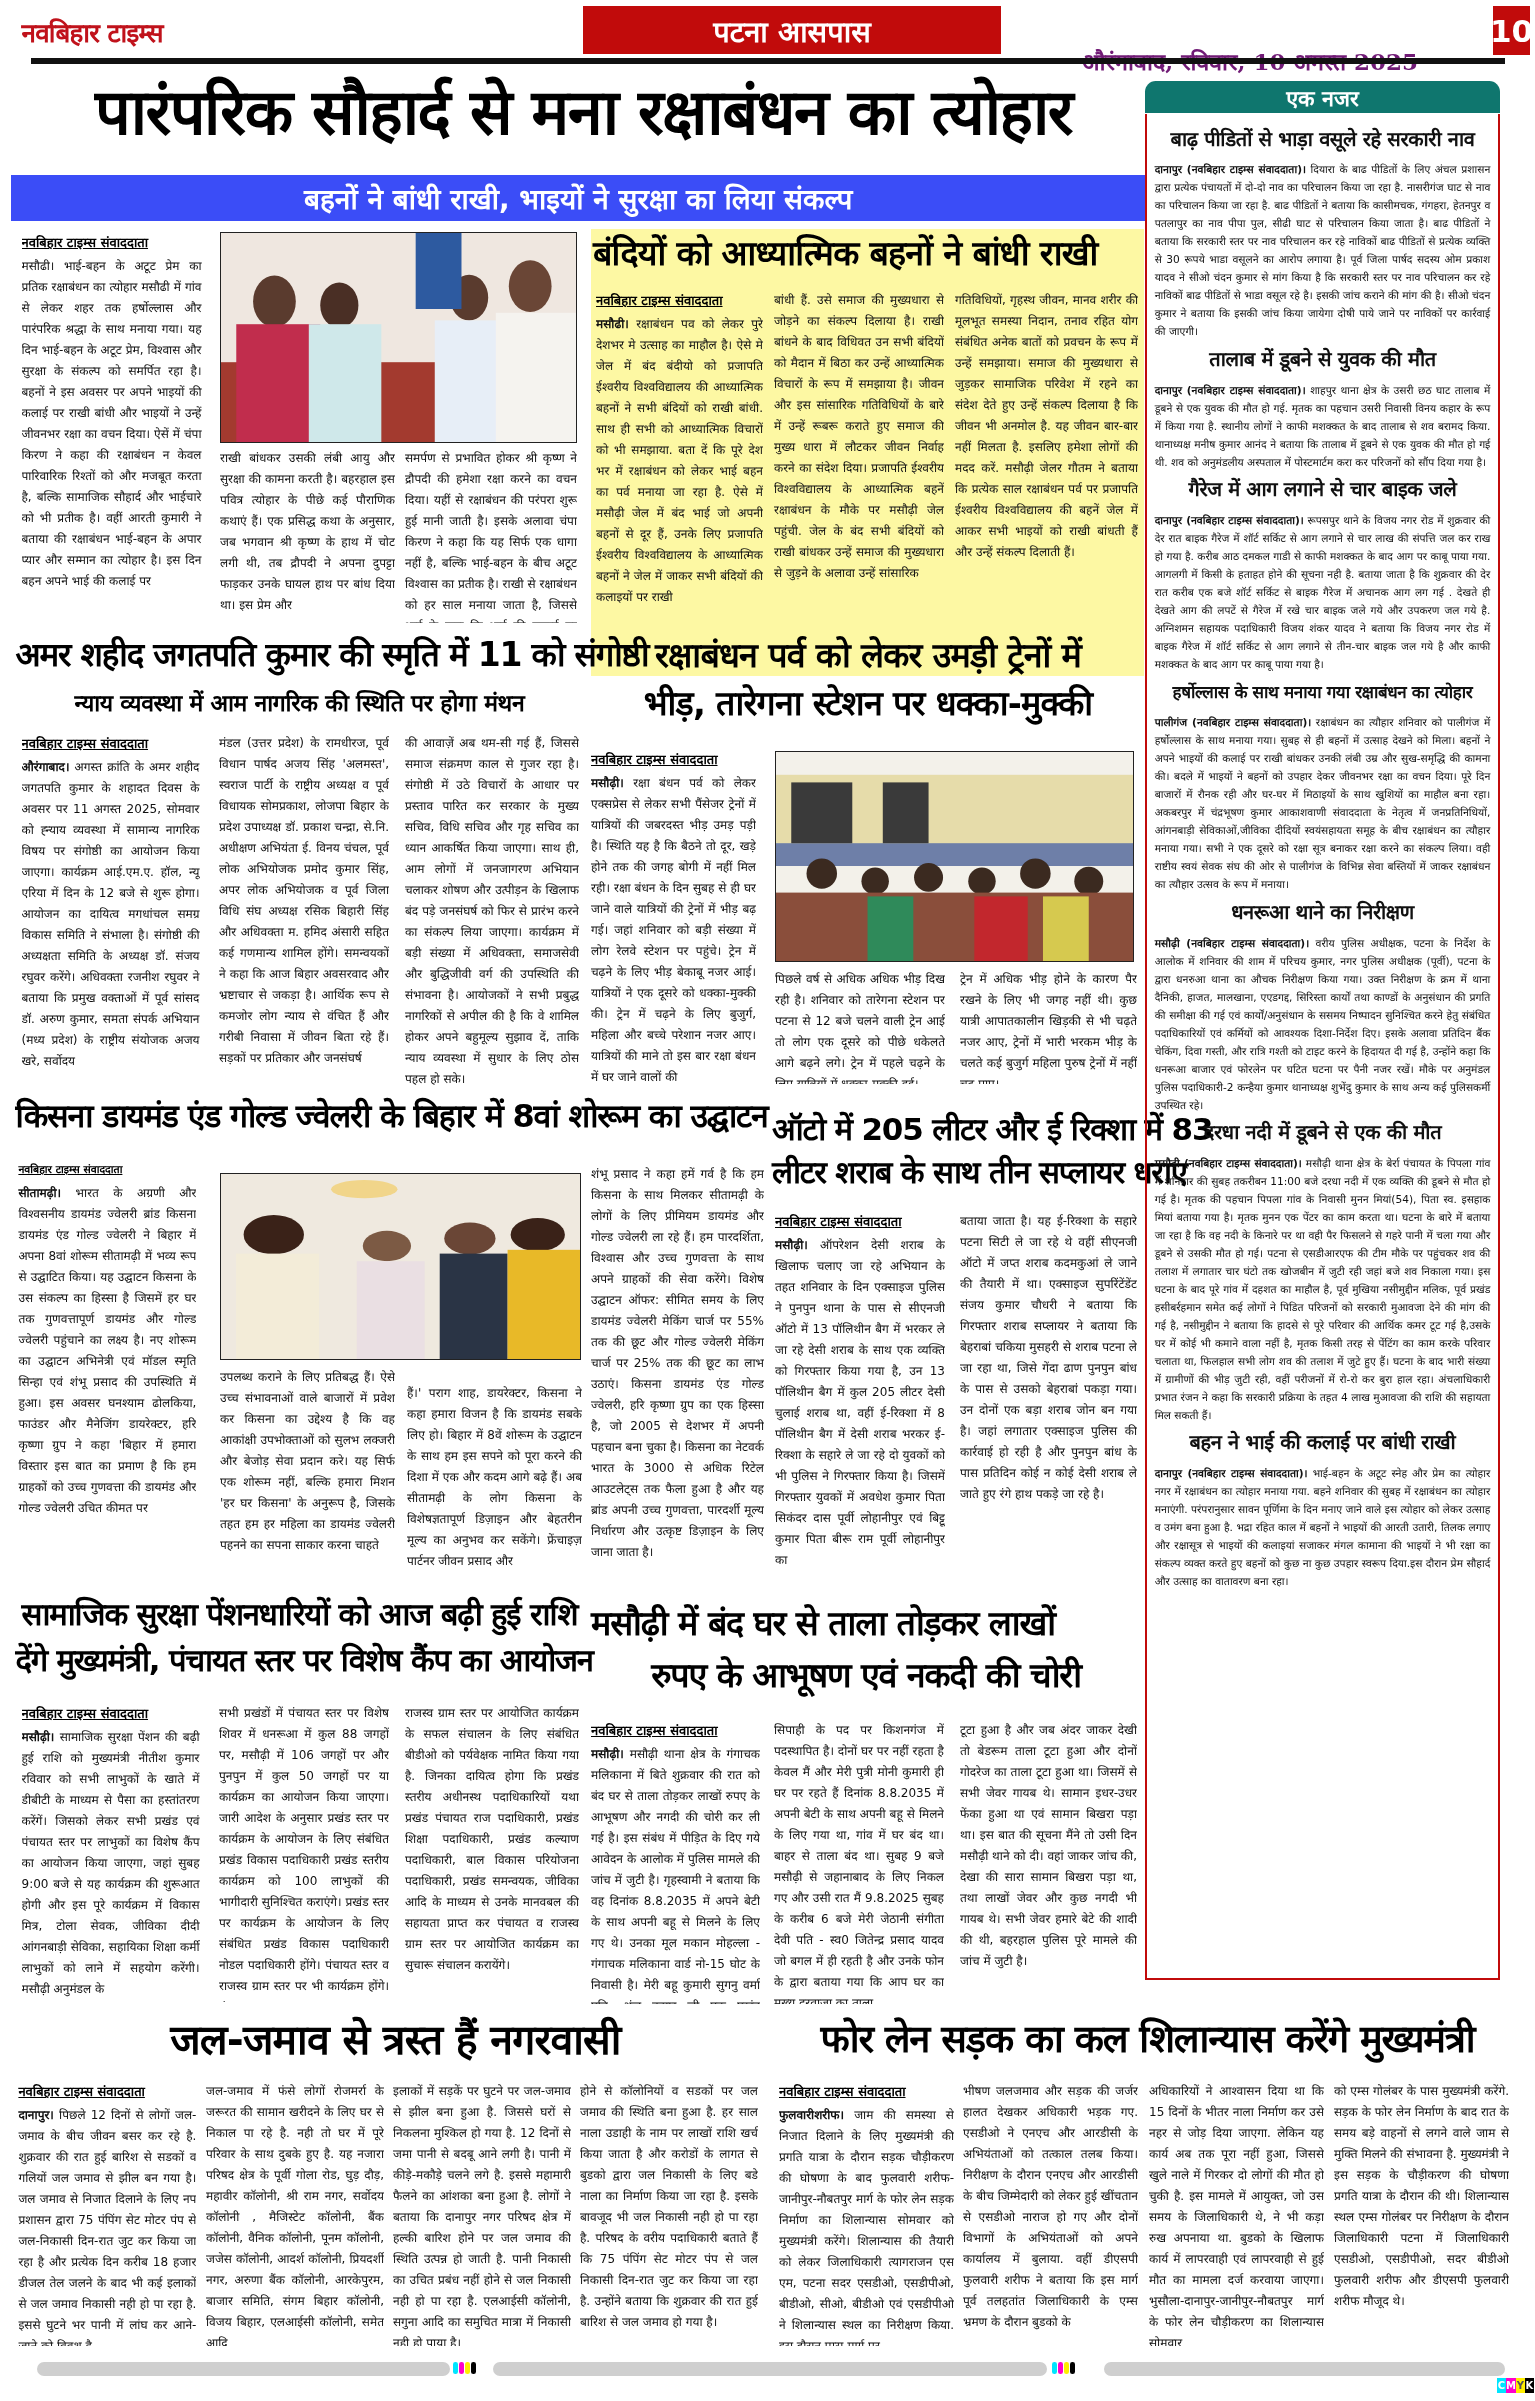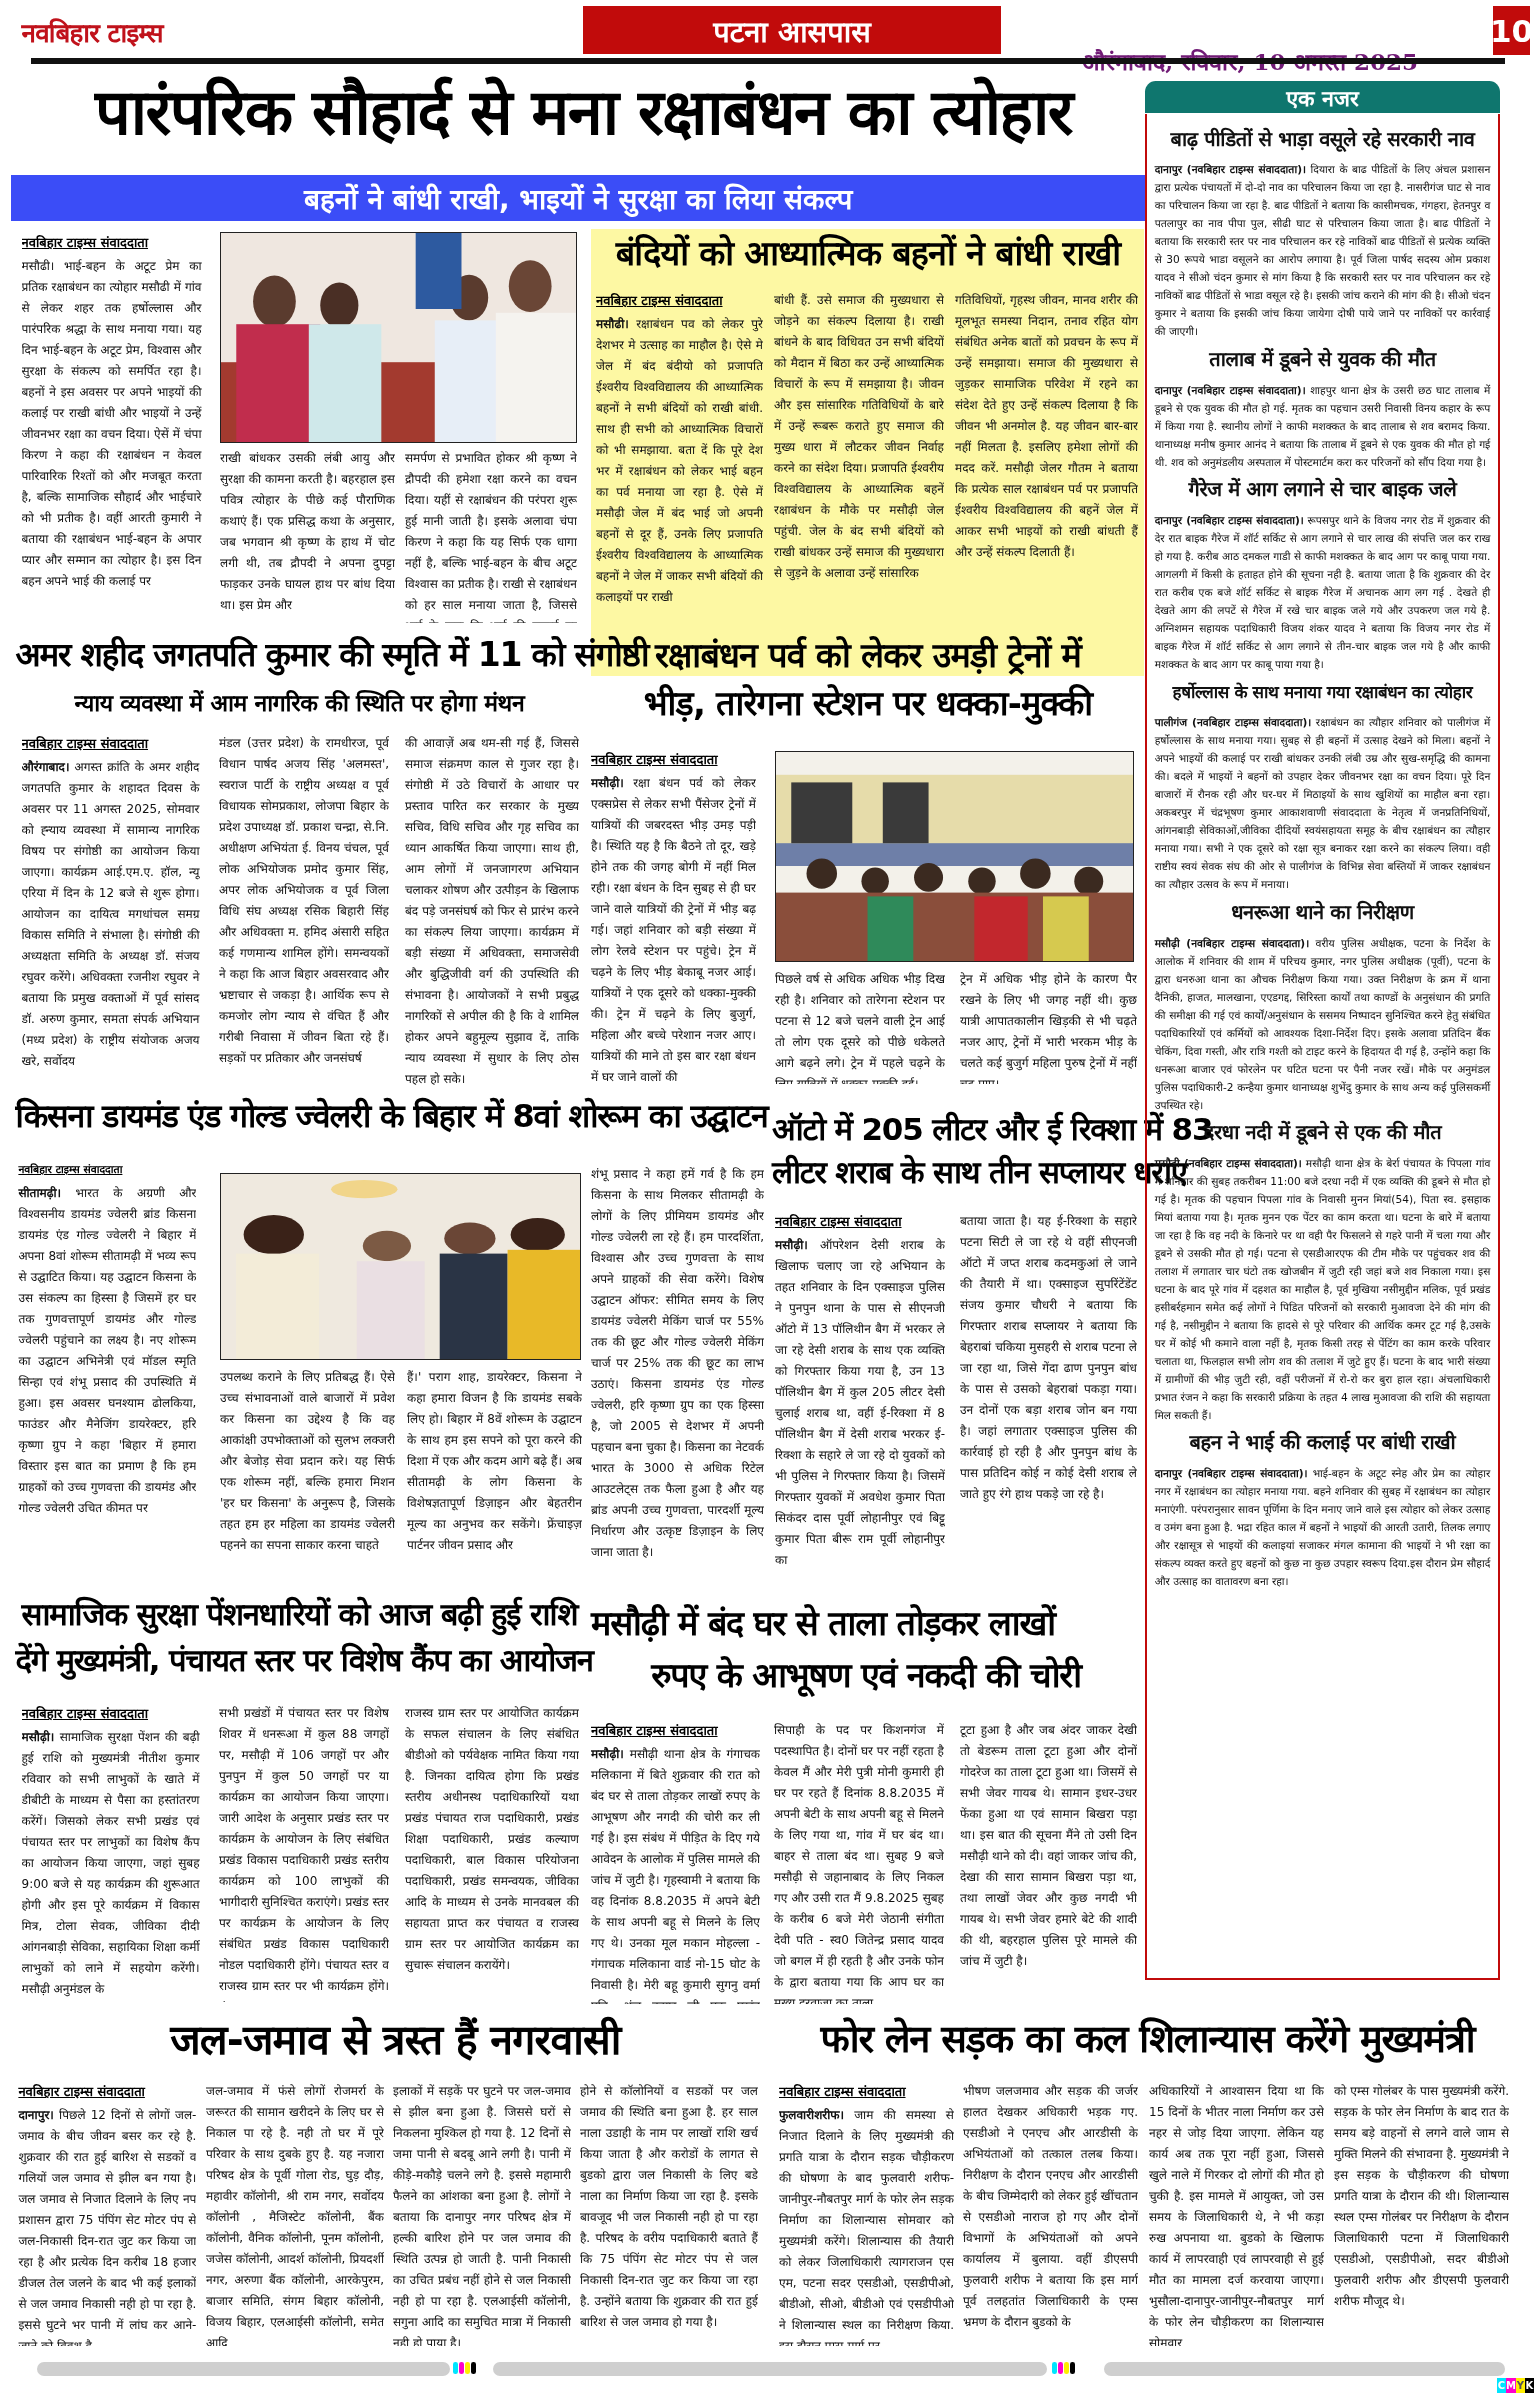--- a/index.html
+++ b/index.html
@@ -74,21 +74,21 @@
   </svg>
 </div>
 <div class="col" style="left:220px; top:448px; width:175px; height:175px;" data-name="lead-column-2">
   <span data-name="lead-text-2">राखी बांधकर उसकी लंबी आयु और सुरक्षा की कामना करती है। बहरहाल इस पवित्र त्योहार के पीछे कई पौराणिक कथाएं हैं। एक प्रसिद्ध कथा के अनुसार, जब भगवान श्री कृष्ण के हाथ में चोट लगी थी, तब द्रौपदी ने अपना दुपट्टा फाड़कर उनके घायल हाथ पर बांध दिया था। इस प्रेम और</span>
 </div>
 <div class="col" style="left:405px; top:448px; width:172px; height:175px;" data-name="lead-column-3">
   <span data-name="lead-text-3">समर्पण से प्रभावित होकर श्री कृष्ण ने द्रौपदी की हमेशा रक्षा करने का वचन दिया। यहीं से रक्षाबंधन की परंपरा शुरू हुई मानी जाती है। इसके अलावा चंपा किरण ने कहा कि यह सिर्फ एक धागा नहीं है, बल्कि भाई-बहन के बीच अटूट विश्वास का प्रतीक है। राखी से रक्षाबंधन को हर साल मनाया जाता है, जिससे भाई के कहा कि भाई की कलाई पर बंधी राखी मजबूत बनाती है, बल्कि बहन का अपने भाई के लिए, निस्वार्थ प्रेम, विश्वास और</span>
 </div>
 
 <div class="abs yellow" data-name="jail-rakhi-box"></div>
-<div class="abs hl" style="left:593px; top:235px; width:550px; font-size:34px; text-align:center; letter-spacing:-0.8px;" data-name="jail-rakhi-headline">बंदियों को आध्यात्मिक बहनों ने बांधी राखी</div>
+<div class="abs hl" style="left:593px; top:235px; width:550px; font-size:34px; text-align:left; letter-spacing:-0.8px;" data-name="jail-rakhi-headline">बंदियों को आध्यात्मिक बहनों ने बांधी राखी</div>
 <div class="col" style="left:596px; top:290px; width:167px; height:380px;" data-name="jail-rakhi-column-1">
   <span class="byline" data-name="byline">नवबिहार टाइम्स संवाददाता</span>
   <b data-name="dateline-place">मसौढी।</b><span data-name="jail-rakhi-text-1"> रक्षाबंधन पव को लेकर पुरे देशभर मे उत्साह का माहौल है। ऐसे मे जेल में बंद बंदीयो को प्रजापति ईश्वरीय विश्वविद्यालय की आध्यात्मिक बहनों ने सभी बंदियों को राखी बांधी. साथ ही सभी को आध्यात्मिक विचारों को भी समझाया. बता दें कि पूरे देश भर में रक्षाबंधन को लेकर भाई बहन का पर्व मनाया जा रहा है. ऐसे में मसौढ़ी जेल में बंद भाई जो अपनी बहनों से दूर हैं, उनके लिए प्रजापति ईश्वरीय विश्वविद्यालय के आध्यात्मिक बहनों ने जेल में जाकर सभी बंदियों की कलाइयों पर राखी</span>
 </div>
 <div class="col" style="left:774px; top:290px; width:170px; height:380px;" data-name="jail-rakhi-column-2">
   <span data-name="jail-rakhi-text-2">बांधी हैं. उसे समाज की मुख्यधारा से जोड़ने का संकल्प दिलाया है। राखी बांधने के बाद विधिवत उन सभी बंदियों को मैदान में बिठा कर उन्हें आध्यात्मिक विचारों के रूप में समझाया है। जीवन और इस सांसारिक गतिविधियों के बारे में उन्हें रूबरू कराते हुए समाज की मुख्य धारा में लौटकर जीवन निर्वाह करने का संदेश दिया। प्रजापति ईश्वरीय विश्वविद्यालय के आध्यात्मिक बहनें रक्षाबंधन के मौके पर मसौढ़ी जेल पहुंची. जेल के बंद सभी बंदियों को राखी बांधकर उन्हें समाज की मुख्यधारा से जुड़ने के अलावा उन्हें सांसारिक</span>
 </div>
 <div class="col" style="left:955px; top:290px; width:183px; height:380px;" data-name="jail-rakhi-column-3">
   <span data-name="jail-rakhi-text-3">गतिविधियों, गृहस्थ जीवन, मानव शरीर की मूलभूत समस्या निदान, तनाव रहित योग संबंधित अनेक बातों को प्रवचन के रूप में उन्हें समझाया। समाज की मुख्यधारा से जुड़कर सामाजिक परिवेश में रहने का संदेश देते हुए उन्हें संकल्प दिलाया है कि जीवन भी अनमोल है. यह जीवन बार-बार नहीं मिलता है. इसलिए हमेशा लोगों की मदद करें. मसौढ़ी जेलर गौतम ने बताया कि प्रत्येक साल रक्षाबंधन पर्व पर प्रजापति ईश्वरीय विश्वविद्यालय की बहनें जेल में आकर सभी भाइयों को राखी बांधती हैं और उन्हें संकल्प दिलाती हैं।</span>
 </div>
@@ -167,21 +167,21 @@
   <span data-name="kisna-text-3">हैं।' पराग शाह, डायरेक्टर, किसना ने कहा हमारा विजन है कि डायमंड सबके लिए हो। बिहार में 8वें शोरूम के उद्घाटन के साथ हम इस सपने को पूरा करने की दिशा में एक और कदम आगे बढ़े हैं। अब सीतामढ़ी के लोग किसना के विशेषज्ञतापूर्ण डिज़ाइन और बेहतरीन मूल्य का अनुभव कर सकेंगे। फ्रेंचाइज़ पार्टनर जीवन प्रसाद और</span>
 </div>
 <div class="col" style="left:304px; top:1164px; width:89px; height:422px; font-size:11px; line-height:19px;" data-name="kisna-column-4">
   <span data-name="kisna-text-4">शंभू प्रसाद ने कहा हमें गर्व है कि हम किसना के साथ मिलकर सीतामढ़ी के लोगों के लिए प्रीमियम डायमंड और गोल्ड ज्वेलरी ला रहे हैं। हम पारदर्शिता, विश्वास और उच्च गुणवत्ता के साथ अपने ग्राहकों की सेवा करेंगे। विशेष उद्घाटन ऑफर: सीमित समय के लिए डायमंड ज्वेलरी मेकिंग चार्ज पर 55% तक की छूट और गोल्ड ज्वेलरी मेकिंग चार्ज पर 25% तक की छूट का लाभ उठाएं। किसना डायमंड एंड गोल्ड ज्वेलरी, हरि कृष्णा ग्रुप का एक हिस्सा है, जो 2005 से देशभर में अपनी पहचान बना चुका है। किसना का नेटवर्क भारत के 3000 से अधिक रिटेल आउटलेट्स तक फैला हुआ है और यह ब्रांड अपनी उच्च गुणवत्ता, पारदर्शी मूल्य निर्धारण और उत्कृष्ट डिज़ाइन के लिए जाना जाता है।</span>
 </div>
 
 <style>
   [data-name="kisna-column-1-wrap"] { width:178px !important; }
   [data-name="kisna-showroom-photo"] { left:220px !important; width:361px !important; }
   [data-name="kisna-column-2"] { left:220px !important; width:175px !important; }
-  [data-name="kisna-column-3"] { left:407px !important; width:175px !important; }
+  [data-name="kisna-column-3"] { left:407px !important; width:175px !important;margin-top:16px; }
   [data-name="kisna-column-4"] { left:591px !important; width:173px !important; font-size:12px !important; line-height:21px !important; }
 </style>
 
 <div class="abs hl" style="left:772px; top:1112px; width:369px; font-size:31px; text-align:center; letter-spacing:-1.2px;" data-name="liquor-headline-line-1">ऑटो में 205 लीटर और ई रिक्शा में 83</div>
 <div class="abs hl" style="left:772px; top:1155px; width:369px; font-size:31px; text-align:center; letter-spacing:-1.2px;" data-name="liquor-headline-line-2">लीटर शराब के साथ तीन सप्लायर धराए</div>
 <div class="col" style="left:775px; top:1211px; width:170px; height:376px;" data-name="liquor-column-1">
   <span class="byline" data-name="byline">नवबिहार टाइम्स संवाददाता</span>
   <b data-name="dateline-place">मसौढ़ी।</b><span data-name="liquor-text-1"> ऑपरेशन देसी शराब के खिलाफ चलाए जा रहे अभियान के तहत शनिवार के दिन एक्साइज पुलिस ने पुनपुन थाना के पास से सीएनजी ऑटो में 13 पॉलिथीन बैग में भरकर ले जा रहे देसी शराब के साथ एक व्यक्ति को गिरफ्तार किया गया है, उन 13 पॉलिथीन बैग में कुल 205 लीटर देसी चुलाई शराब था, वहीं ई-रिक्शा में 8 पॉलिथीन बैग में देसी शराब भरकर ई-रिक्शा के सहारे ले जा रहे दो युवकों को भी पुलिस ने गिरफ्तार किया है। जिसमें गिरफ्तार युवकों में अवधेश कुमार पिता सिकंदर दास पूर्वी लोहानीपुर एवं बिट्टू कुमार पिता बीरू राम पूर्वी लोहानीपुर का</span>
 </div>
 <div class="col" style="left:960px; top:1211px; width:177px; height:376px;" data-name="liquor-column-2">

